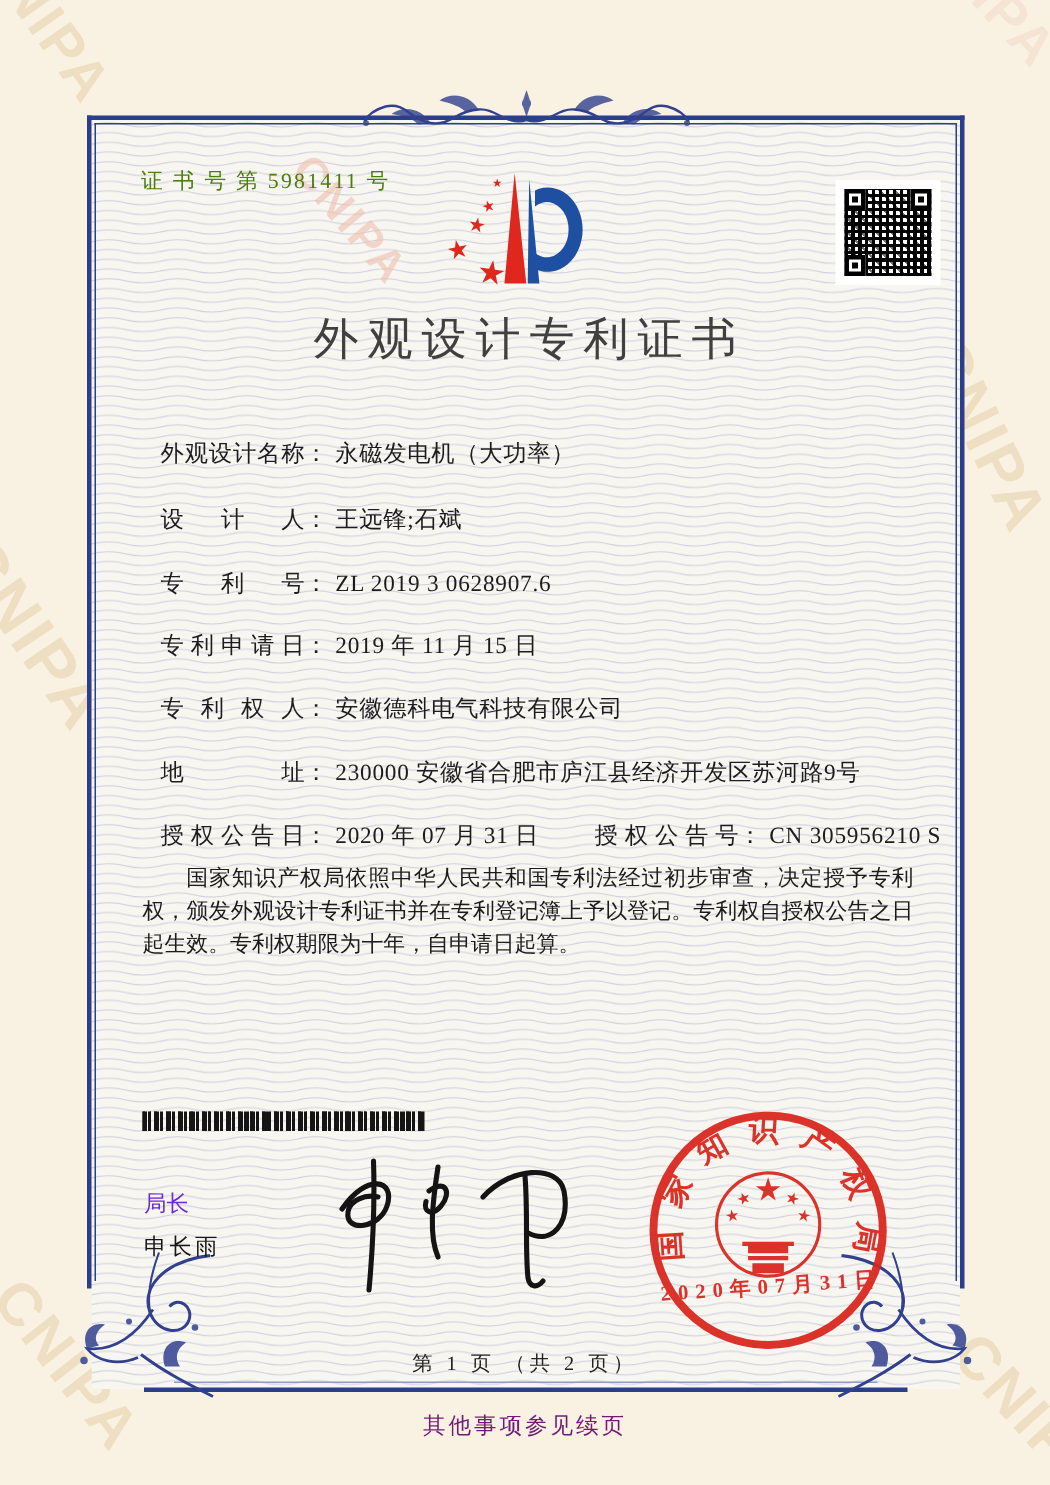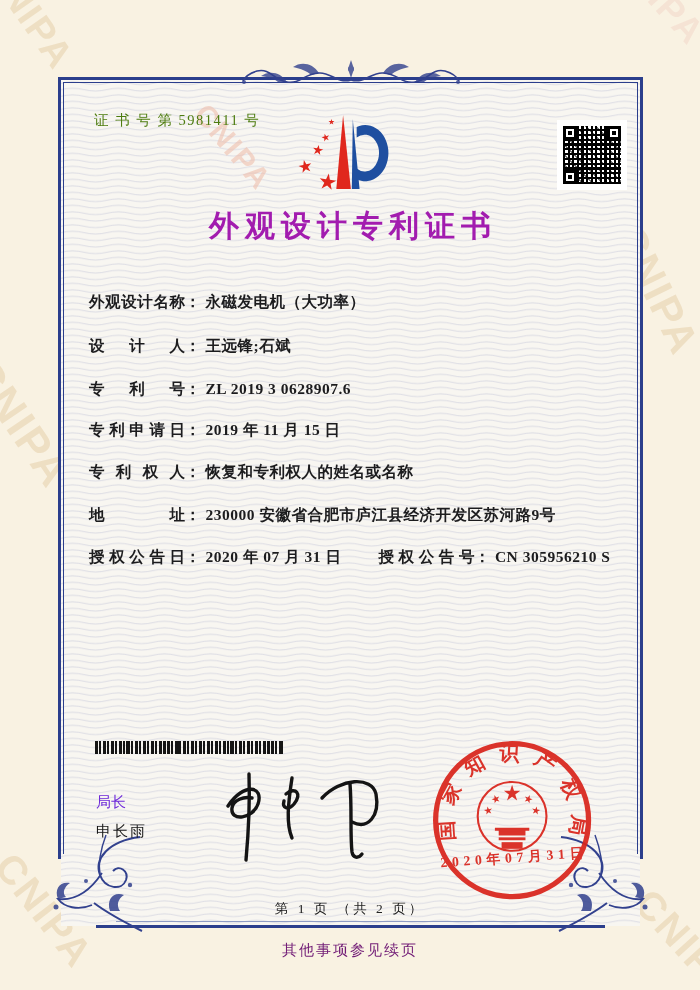--- a/index.html
+++ b/index.html
@@ -37,34 +37,34 @@
   .b-bot-thin{left:58px;right:58px;top:844px;height:1px;background:#8f9cc5;}
   .b-bot-thick{left:38px;right:38px;top:848px;height:3px;}
   .flourish{position:absolute;z-index:2;}
   .fl-top{left:50%;top:-21px;transform:translateX(-50%);}
   .fl-bl{left:-8px;top:756px;}
   .fl-br{right:-8px;top:756px;transform:scaleX(-1);}
 
   
   .ct{position:absolute;z-index:3;}
   .cert-no{left:94px;top:111px;font-size:14.5px;letter-spacing:1.5px;color:#4d7c0f;}
-  .title{left:0;top:206px;width:700px;text-align:center;font-size:30px;font-weight:bold;
-    letter-spacing:6px;padding-left:6px;box-sizing:border-box;color:#a21caf;}
+  .title{left:0;top:206px;width:700px;text-align:center;font-size:30px;font-weight:normal;
+    letter-spacing:6px;padding-left:6px;box-sizing:border-box;color:#404040;}
   .logo{left:283px;top:107px;}
   .qr{left:557px;top:120px;width:70px;height:70px;background:#fff;}
   .qr-inner{position:absolute;left:6px;top:6px;width:58px;height:58px;
     background:
       repeating-linear-gradient(45deg,rgba(0,0,0,.55) 0 1.5px,transparent 1.5px 7px),
       repeating-linear-gradient(0deg,#000 0 2.2px,transparent 2.2px 4.8px),
       repeating-linear-gradient(90deg,#000 0 2.2px,transparent 2.2px 4.6px);}
   .finder{position:absolute;width:8px;height:8px;background:#fff;border:3px solid #000;}
   .finder::after{content:"";position:absolute;left:2px;top:2px;width:4px;height:4px;background:#000;}
   .f-tl{left:0;top:0;} .f-tr{right:0;top:0;} .f-bl{left:0;bottom:0;}
 
-  .field-row{left:89px;font-size:15.5px;color:#1c1c1e;white-space:nowrap;font-weight:bold;}
+  .field-row{left:107px;font-size:15.5px;color:#1c1c1e;white-space:nowrap;}
   .fl-label{display:inline-block;width:96px;text-align:justify;text-align-last:justify;}
   .fl-colon{margin-right:5px;}
   .fl-value{letter-spacing:.5px;}
   .pair2{margin-left:37px;}
   .r1{top:292px;} .r2{top:336px;} .r3{top:379px;} .r4{top:420px;}
   .r5{top:462px;} .r6{top:505px;} .r7{top:547px;}
 
   .body-text{left:95px;top:576px;width:514px;}
   .body-text p{margin:0;text-indent:2em;font-size:14.6px;line-height:21.8px;
     text-align:justify;color:#1b1b1b;}
@@ -201,30 +201,31 @@
 <div class="ct field-row r2">
   <span class="fl-label">设计人</span><span class="fl-colon">：</span><span class="fl-value">王远锋;石斌</span>
 </div>
 <div class="ct field-row r3">
   <span class="fl-label">专利号</span><span class="fl-colon">：</span><span class="fl-value">ZL 2019 3 0628907.6</span>
 </div>
 <div class="ct field-row r4">
   <span class="fl-label">专利申请日</span><span class="fl-colon">：</span><span class="fl-value">2019 年 11 月 15 日</span>
 </div>
 <div class="ct field-row r5">
-  <span class="fl-label">专利权人</span><span class="fl-colon">：</span><span class="fl-value">恢复和专利权人的姓名或名称</span>
+  <span class="fl-label">专利权人</span><span class="fl-colon">：</span><span class="fl-value">安徽德科电气科技有限公司</span>
 </div>
 <div class="ct field-row r6">
   <span class="fl-label">地址</span><span class="fl-colon">：</span><span class="fl-value">230000 安徽省合肥市庐江县经济开发区苏河路9号</span>
 </div>
 <div class="ct field-row r7">
   <span><span class="fl-label">授权公告日</span><span class="fl-colon">：</span><span class="fl-value">2020 年 07 月 31 日</span></span><span class="pair2"><span class="fl-label">授权公告号</span><span class="fl-colon">：</span><span class="fl-value">CN 305956210 S</span></span>
 </div>
 
 <div class="ct body-text">
+  <p>国家知识产权局依照中华人民共和国专利法经过初步审查，决定授予专利权，颁发外观设计专利证书并在专利登记簿上予以登记。专利权自授权公告之日起生效。专利权期限为十年，自申请日起算。</p>
 </div>
 
 <div class="ct barcode"></div>
 
 <div class="ct officer-title">局长</div>
 <div class="ct officer-name">申长雨</div>
 
 <svg class="ct signature" width="200" height="100" viewBox="0 0 200 100">
   <g fill="none" stroke="#141414" stroke-width="3.4" stroke-linecap="round">
     <path d="M28,42 C44,18 64,22 58,40 C53,55 30,58 32,44 C33,36 44,32 52,34"></path>

